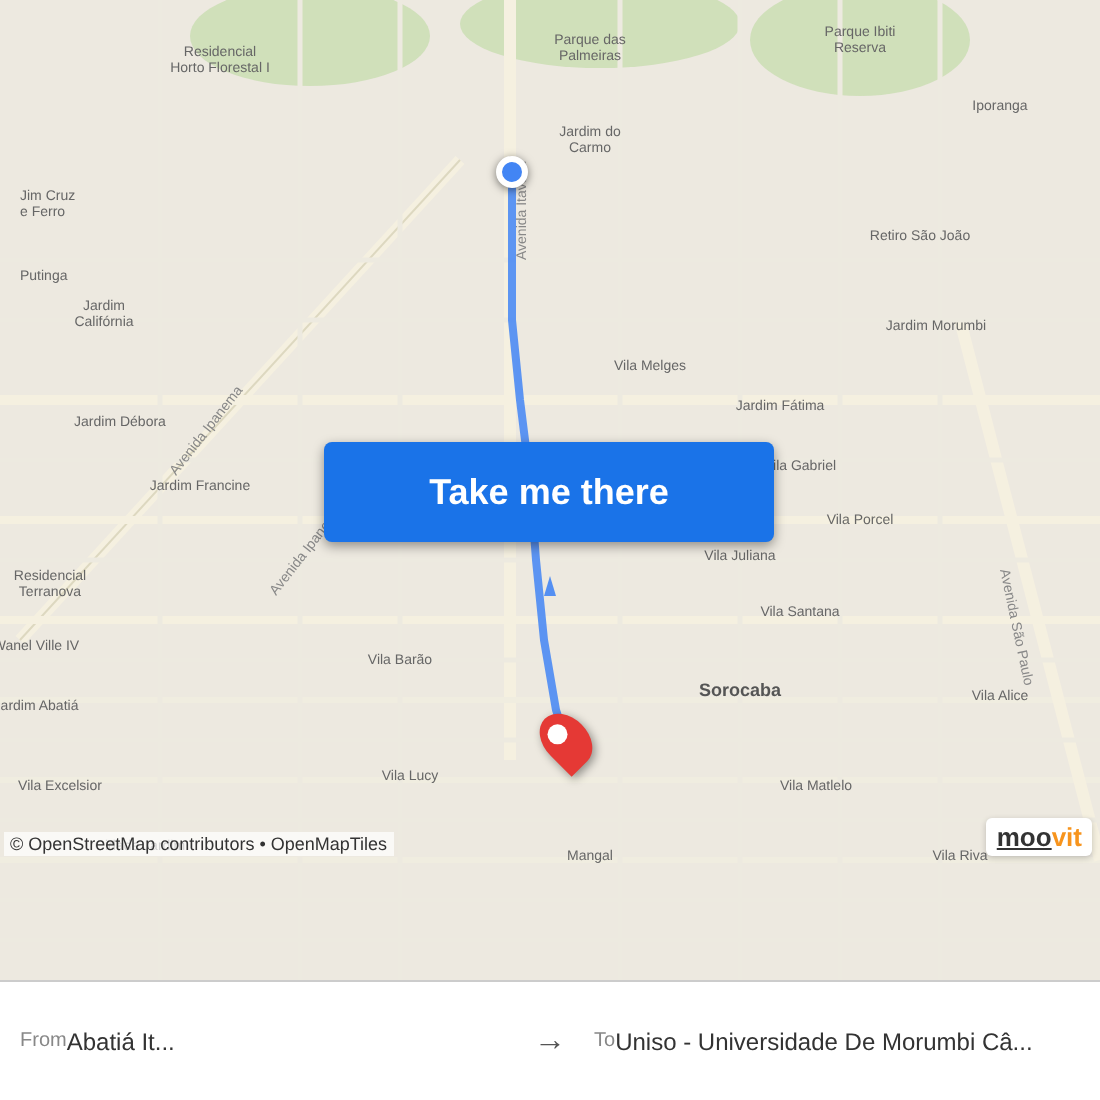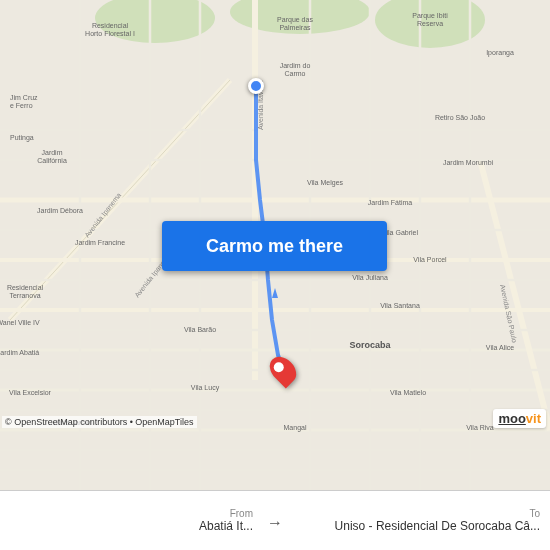--- a/index.html
+++ b/index.html
@@ -97,22 +97,21 @@
       height: 60px;
       background: white;
       display: flex;
       align-items: center;
       border-top: 1px solid #ccc;
       z-index: 20;
     }
 
     .bottom-item {
       display: flex;
-      flex-direction: column;
-      align-items: flex-end;
+      align-items: center;
       flex: 1;
       padding: 6px 10px;
       overflow: hidden;
       cursor: pointer;
     }
 
     .bottom-item-label {
       font-size: 10px;
       color: #888;
       white-space: nowrap;
@@ -282,36 +281,36 @@
 
   <div class="origin-marker"></div>
 
   <div class="dest-marker">
     <div class="dest-marker-pin">
       <div class="dest-marker-dot"></div>
     </div>
   </div>
 
   <button id="take-me-there-btn">
-    <span>Carmo me there</span>
+    <span>Take me there</span>
   </button>
 
   <div id="attribution">
     <span>© OpenStreetMap contributors • OpenMapTiles</span>
   </div>
 
   <div id="moovit-logo">
     <span class="moo-dark">moo</span><span>vit</span>
   </div>
 
 </div>
 
 <div id="bottom-bar">
   <div class="bottom-item">
     <span class="bottom-item-label">From</span>
     <span class="bottom-item-value">Abatiá It...</span>
   </div>
   <span class="bottom-arrow">→</span>
   <div class="bottom-item">
     <span class="bottom-item-label">To</span>
-    <span class="bottom-item-value">Uniso - Residencial De Sorocaba Câ...</span>
+    <span class="bottom-item-value">Uniso - Universidade De Morumbi Câ...</span>
   </div>
 </div>
 
 </body></html>

